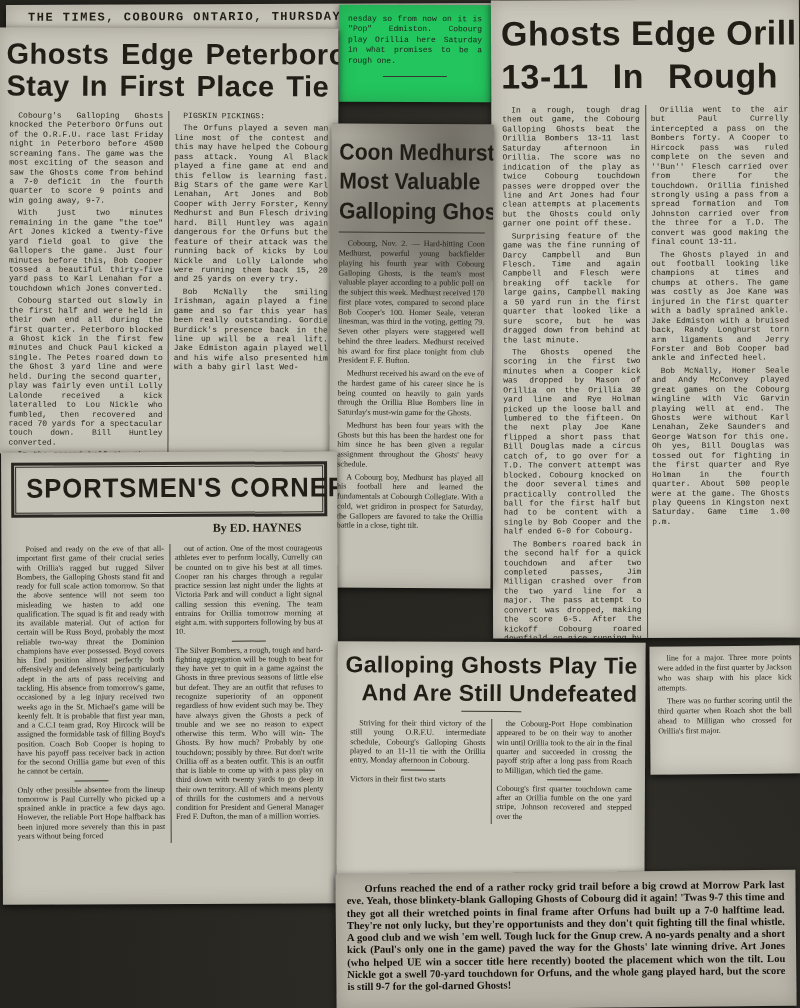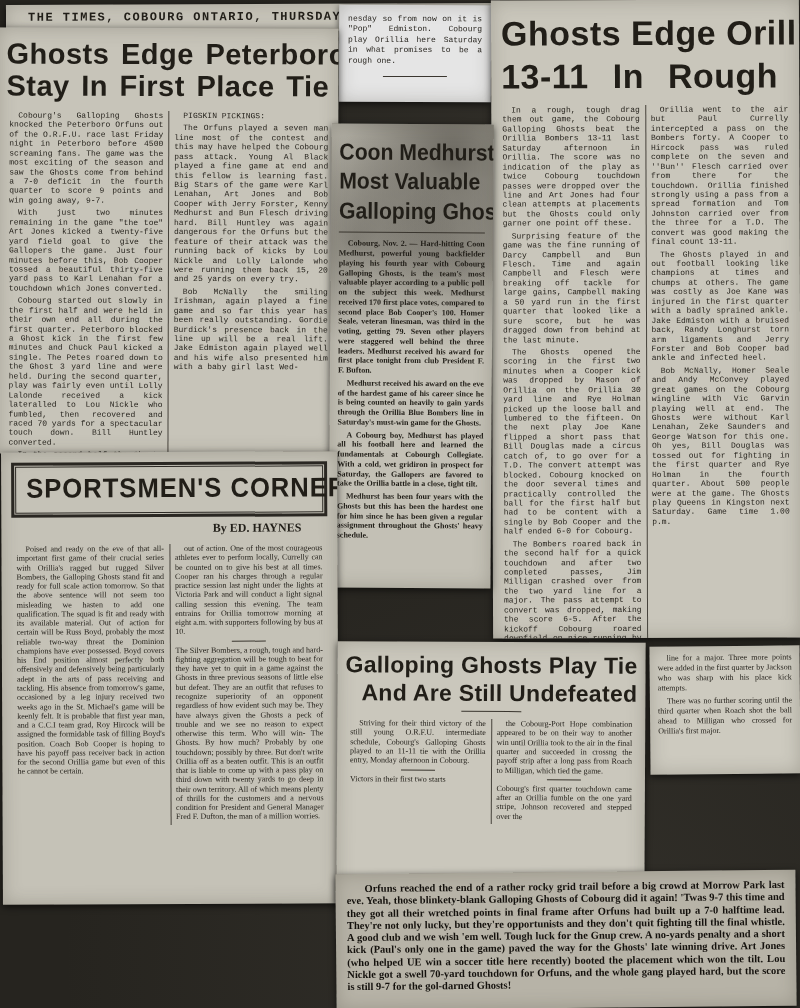--- a/index.html
+++ b/index.html
@@ -31,36 +31,36 @@
   .head-xl span{display:block;white-space:nowrap;}
 
   .cols{display:flex;align-items:stretch;}
   .pcol{flex:1 1 0;padding:0 5px;overflow:hidden;}
   .pcol + .pcol{border-left:1px solid #45413a;}
   .pcol p{margin:0 0 3px;text-indent:9px;text-align:justify;}
   .peterboro .pcol p, .orillia .pcol p{font-size:8px;line-height:1.18;}
   .peterboro .cols, .orillia .cols{height:100%;}
 
   .contbox{
-    left:339px;top:5px;width:152px;height:97px;background:#e5e5e5;transform:rotate(.2deg);
+    left:339px;top:5px;width:152px;height:97px;background:#22c55e;transform:rotate(.2deg);
     padding:9px 9px 0;font-size:8px;line-height:1.3;text-align:justify;
   }
   .contbox .endrule{width:64px;border-top:1px solid #3a362f;margin:10px auto 0;}
 
   .medhurst{
     left:330px;top:124px;width:162px;height:464px;background:#c3c0b5;transform:rotate(.4deg);
     padding:12px 8px 6px;
     background-image:radial-gradient(circle at 75% 6%, rgba(25,22,17,.5), transparent 32%),
                      radial-gradient(circle at 15% 25%, rgba(25,22,17,.35), transparent 28%),
                      radial-gradient(circle at 80% 30%, rgba(25,22,17,.3), transparent 25%);
   }
   .head-cond{margin:2px 0 6px;font-weight:bold;font-size:23px;line-height:1.28;}
   .head-cond span{display:block;transform:scaleX(.92);transform-origin:left;white-space:nowrap;}
   .head-cond + .pbody{border-top:1px solid #3a362f;padding-top:6px;}
-  .pbody p{margin:0 0 3px;text-indent:9px;text-align:justify;font-size:8px;line-height:1.22;font-weight:bold;}
+  .pbody p{margin:0 0 3px;text-indent:9px;text-align:justify;font-size:8px;line-height:1.22;}
 
   .orillia{left:492px;top:0;width:308px;height:638px;background:#c9c6bb;transform:rotate(-.2deg);padding:8px 6px 4px;}
   .head-lg{margin:4px 0 8px 4px;font-weight:700;font-size:34px;line-height:1.25;letter-spacing:.5px;}
   .head-lg span{display:block;white-space:nowrap;}
   .head-lg .spread{word-spacing:14px;}
 
   .sportsmen{left:2px;top:452px;width:336px;height:452px;background:#c5c2b7;transform:rotate(-.25deg);padding:10px 10px 6px;}
   .sc-box{
     border:3px solid #2a2722;box-shadow:inset 0 0 0 1px #c5c2b7, inset 0 0 0 2px #2a2722;
     padding:8px 12px 10px;margin-bottom:4px;
@@ -139,33 +139,34 @@
 
 <div class="clip medhurst">
   <h2 class="head-cond sans">
     <span>Coon Medhurst</span>
     <span>Most Valuable</span>
     <span>Galloping Ghost</span>
   </h2>
   <div class="pbody">
       <p>Cobourg, Nov. 2. — Hard-hitting Coon Medhurst, powerful young backfielder playing his fourth year with Cobourg Galloping Ghosts, is the team's most valuable player according to a public poll on the subject this week. Medhurst received 170 first place votes, compared to second place Bob Cooper's 100. Homer Seale, veteran linesman, was third in the voting, getting 79. Seven other players were staggered well behind the three leaders. Medhurst received his award for first place tonight from club President F. F. Bufton.</p>
       <p>Medhurst received his award on the eve of the hardest game of his career since he is being counted on heavily to gain yards through the Orillia Blue Bombers line in Saturday's must-win game for the Ghosts.</p>
+      <p>Medhurst has been four years with the Ghosts but this has been the hardest one for him since he has been given a regular assignment throughout the Ghosts' heavy schedule.</p>
       <p>A Cobourg boy, Medhurst has played all his football here and learned the fundamentals at Cobourgh Collegiate. With a cold, wet gridiron in prospect for Saturday, the Gallopers are favored to take the Orillia battle in a close, tight tilt.</p>
-      <p>Medhurst has been four years with the Ghosts but this has been the hardest one for him since he has been given a regular assignment throughout the Ghosts' heavy schedule.</p>
     </div>
 </div>
 
 <div class="clip sportsmen">
   <div class="sc-box">
     <h2 class="sc-title sans">SPORTSMEN'S CORNER</h2>
   </div>
   <div class="sc-byline">By ED. HAYNES</div>
   <div class="cols">
     <div class="pcol seps">
         <p>Poised and ready on the eve of that all-important first game of their crucial series with Orillia's ragged but rugged Silver Bombers, the Galloping Ghosts stand fit and ready for full scale action tomorrow. So that the above sentence will not seem too misleading we hasten to add one qualification. The squad is fit and ready with its available material. Out of action for certain will be Russ Boyd, probably the most reliable two-way threat the Dominion champions have ever possessed. Boyd covers his End position almost perfectly both offensively and defensively being particularly adept in the arts of pass receiving and tackling. His absence from tomorrow's game, occasioned by a leg injury received two weeks ago in the St. Michael's game will be keenly felt. It is probable that first year man, and a C.C.I team grad, Roy Hircock will be assigned the formidable task of filling Boyd's position. Coach Bob Cooper is hoping to have his payoff pass receiver back in action for the second Orillia game but even of this he cannot be certain.</p>
+        <p>Only other possible absentee from the lineup tomorrow is Paul Currelly who picked up a sprained ankle in practice a few days ago. However, the reliable Port Hope halfback has been injured more severely than this in past years without being forced</p>
       </div>
     <div class="pcol seps">
         <p>out of action. One of the most courageous athletes ever to perform locally, Currelly can be counted on to give his best at all times. Cooper ran his charges through a regular practice session last night under the lights at Victoria Park and will conduct a light signal calling session this evening. The team entrains for Orillia tomorrow morning at eight a.m. with supporters following by bus at 10.</p>
         <p>The Silver Bombers, a rough, tough and hard-fighting aggregation will be tough to beat for they have yet to quit in a game against the Ghosts in three previous seasons of little else but defeat. They are an outfit that refuses to recognize superiority of an opponent regardless of how evident such may be. They have always given the Ghosts a peck of trouble and we see no reason to expect otherwise this term. Who will win- The Ghosts. By how much? Probably by one touchdown; possibly by three. But don't write Orillia off as a beaten outfit. This is an outfit that is liable to come up with a pass play on third down with twenty yards to go deep in their own territory. All of which means plenty of thrills for the customers and a nervous condition for President and General Manager Fred F. Dufton, the man of a million worries.</p>
       </div>
   </div>
 </div>
 
 <div class="clip playtie">
   <h2 class="head-md sans">

